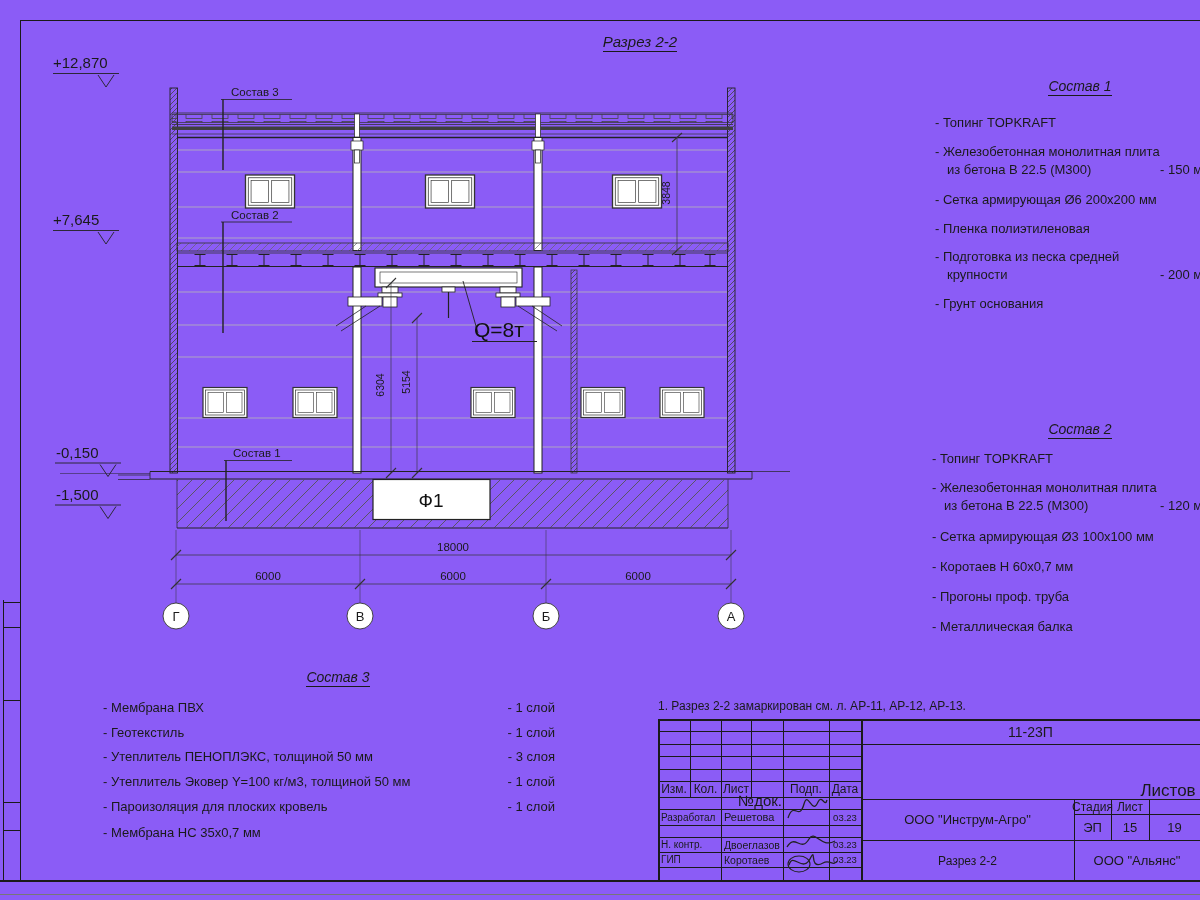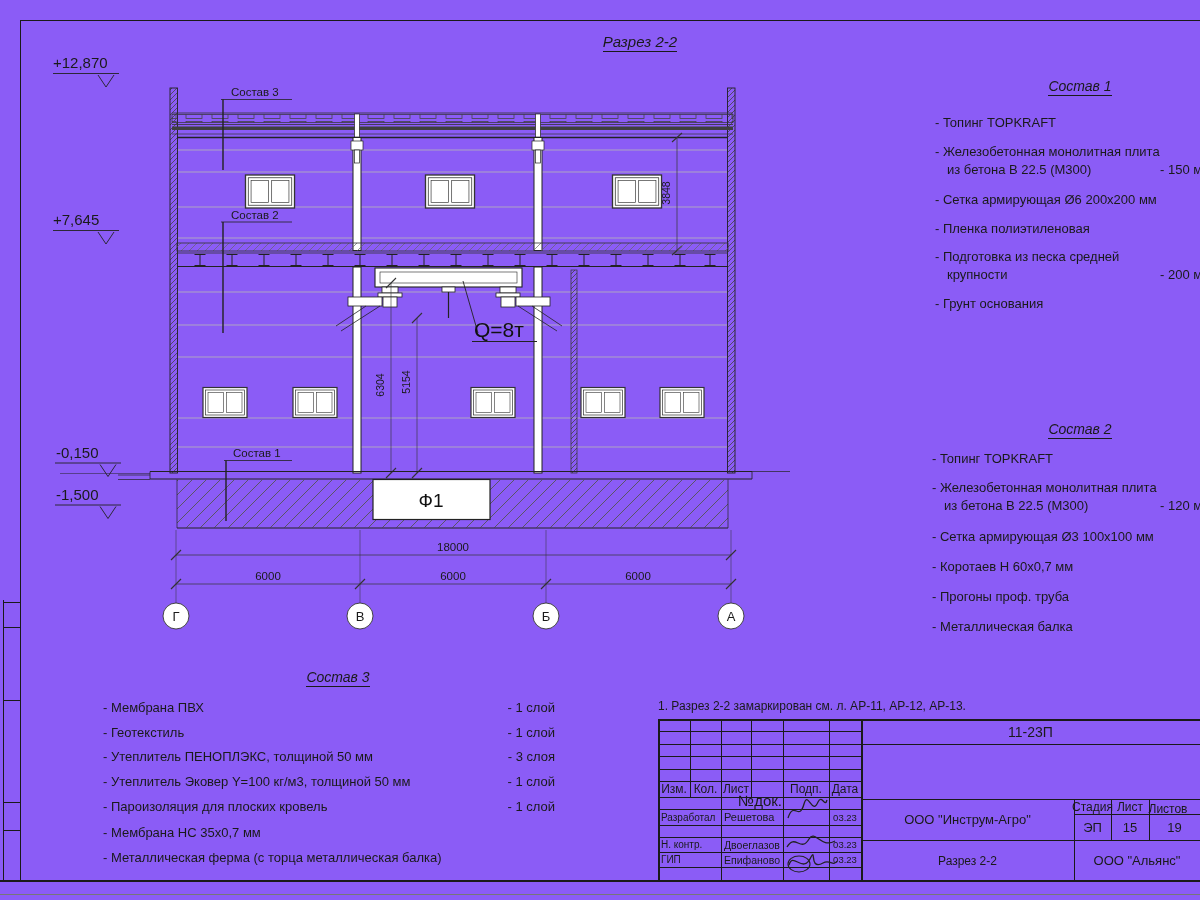--- a/index.html
+++ b/index.html
@@ -285,21 +285,20 @@
   <div class="t" style="left:500px;top:701px;width:55px;text-align:right;font-size:13px;">- 1 слой</div>
   <div class="t" style="left:103px;top:726px;font-size:13px;">- Геотекстиль</div>
   <div class="t" style="left:500px;top:726px;width:55px;text-align:right;font-size:13px;">- 1 слой</div>
   <div class="t" style="left:103px;top:750px;font-size:13px;">- Утеплитель ПЕНОПЛЭКС, толщиной 50 мм</div>
   <div class="t" style="left:500px;top:750px;width:55px;text-align:right;font-size:13px;">- 3 слоя</div>
   <div class="t" style="left:103px;top:775px;font-size:13px;">- Утеплитель Эковер Y=100 кг/м3, толщиной 50 мм</div>
   <div class="t" style="left:500px;top:775px;width:55px;text-align:right;font-size:13px;">- 1 слой</div>
   <div class="t" style="left:103px;top:800px;font-size:13px;">- Пароизоляция для плоских кровель</div>
   <div class="t" style="left:500px;top:800px;width:55px;text-align:right;font-size:13px;">- 1 слой</div>
   <div class="t" style="left:103px;top:826px;font-size:13px;">- Мембрана НС 35х0,7 мм</div>
-  <div class="t" style="left:103px;top:851px;font-size:13px;">- Металлическая ферма (с торца металлическая балка)</div>
 
   <div class="t" style="left:658px;top:700px;font-size:12px;">1. Разрез 2-2 замаркирован см. л. АР-11, АР-12, АР-13.</div>
 
   <div style="position:absolute;left:658px;top:719px;width:542px;height:162px;">
 
     <div class="hl2" style="left:0;top:0;width:542px;"></div>
     <div class="vl2" style="left:0;top:0;height:162px;"></div>
     <div class="hl" style="left:0;top:12px;width:203px;"></div>
     <div class="hl" style="left:0;top:25px;width:542px;"></div>
     <div class="hl" style="left:0;top:37px;width:203px;"></div>
@@ -331,37 +330,37 @@
     <div class="cellt" style="left:125px;top:62px;width:46px;height:16px;font-size:12px;">Подп.</div>
     <div class="cellt" style="left:171px;top:62px;width:32px;height:16px;font-size:12px;">Дата</div>
 
     <div class="cellL" style="left:3px;top:90px;width:60px;height:16px;font-size:10px;">Разработал</div>
     <div class="cellL" style="left:66px;top:90px;width:59px;height:16px;font-size:11px;">Решетова</div>
     <div class="cellt" style="left:171px;top:90px;width:32px;height:16px;font-size:9.5px;">03.23</div>
     <div class="cellL" style="left:3px;top:118px;width:60px;height:15px;font-size:10px;">Н. контр.</div>
     <div class="cellL" style="left:66px;top:118px;width:59px;height:15px;font-size:10.5px;">Двоеглазов</div>
     <div class="cellt" style="left:171px;top:118px;width:32px;height:15px;font-size:9.5px;">03.23</div>
     <div class="cellL" style="left:3px;top:133px;width:60px;height:15px;font-size:10px;">ГИП</div>
-    <div class="cellL" style="left:66px;top:133px;width:59px;height:15px;font-size:10.5px;">Епифаново</div>
+    <div class="cellL" style="left:66px;top:133px;width:59px;height:15px;font-size:10.5px;">Коротаев</div>
     <div class="cellt" style="left:171px;top:133px;width:32px;height:15px;font-size:9.5px;">03.23</div>
 
     <svg width="44" height="34" style="left:127px;top:73px;">
       <path d="M3,26 C9,8 14,30 19,12 C23,-2 27,24 33,10 C37,2 40,16 42,8" stroke="#222" stroke-width="1.3" fill="none"></path>
     </svg>
     <svg width="56" height="46" style="left:125px;top:112px;">
       <path d="M4,16 C12,2 18,22 26,8 C32,-2 38,18 52,10" stroke="#222" stroke-width="1.3" fill="none"></path>
       <path d="M6,34 C10,20 20,44 28,26 C33,16 26,40 40,32 C47,28 50,36 54,30" stroke="#222" stroke-width="1.3" fill="none"></path>
       <ellipse cx="16" cy="33" rx="11" ry="8" stroke="#222" stroke-width="1.1" fill="none"></ellipse>
     </svg>
 
     <div class="cellt" style="left:203px;top:0;width:339px;height:25px;font-size:14px;">11-23П</div>
     <div class="cellt" style="left:203px;top:80px;width:213px;height:41px;font-size:13px;">ООО "Инструм-Агро"</div>
     <div class="cellt" style="left:416px;top:80px;width:37px;height:15px;font-size:12px;">Стадия</div>
     <div class="cellt" style="left:453px;top:80px;width:38px;height:15px;font-size:12px;">Лист</div>
-    <div class="cellt" style="left:491px;top:82px;width:38px;height:15px;font-size:12px;">Листов</div>
+    <div class="cellt" style="left:491px;top:64px;width:38px;height:15px;font-size:17px;">Листов</div>
     <div class="cellt" style="left:416px;top:95px;width:37px;height:26px;font-size:13px;">ЭП</div>
     <div class="cellt" style="left:453px;top:95px;width:38px;height:26px;font-size:13px;">15</div>
     <div class="cellt" style="left:491px;top:95px;width:51px;height:26px;font-size:13px;">19</div>
     <div class="cellt" style="left:203px;top:121px;width:213px;height:41px;font-size:12px;">Разрез 2-2</div>
     <div class="cellt" style="left:416px;top:121px;width:126px;height:41px;font-size:13px;">ООО "Альянс"</div>
   </div>
 
 </div>
 
 </body></html>

